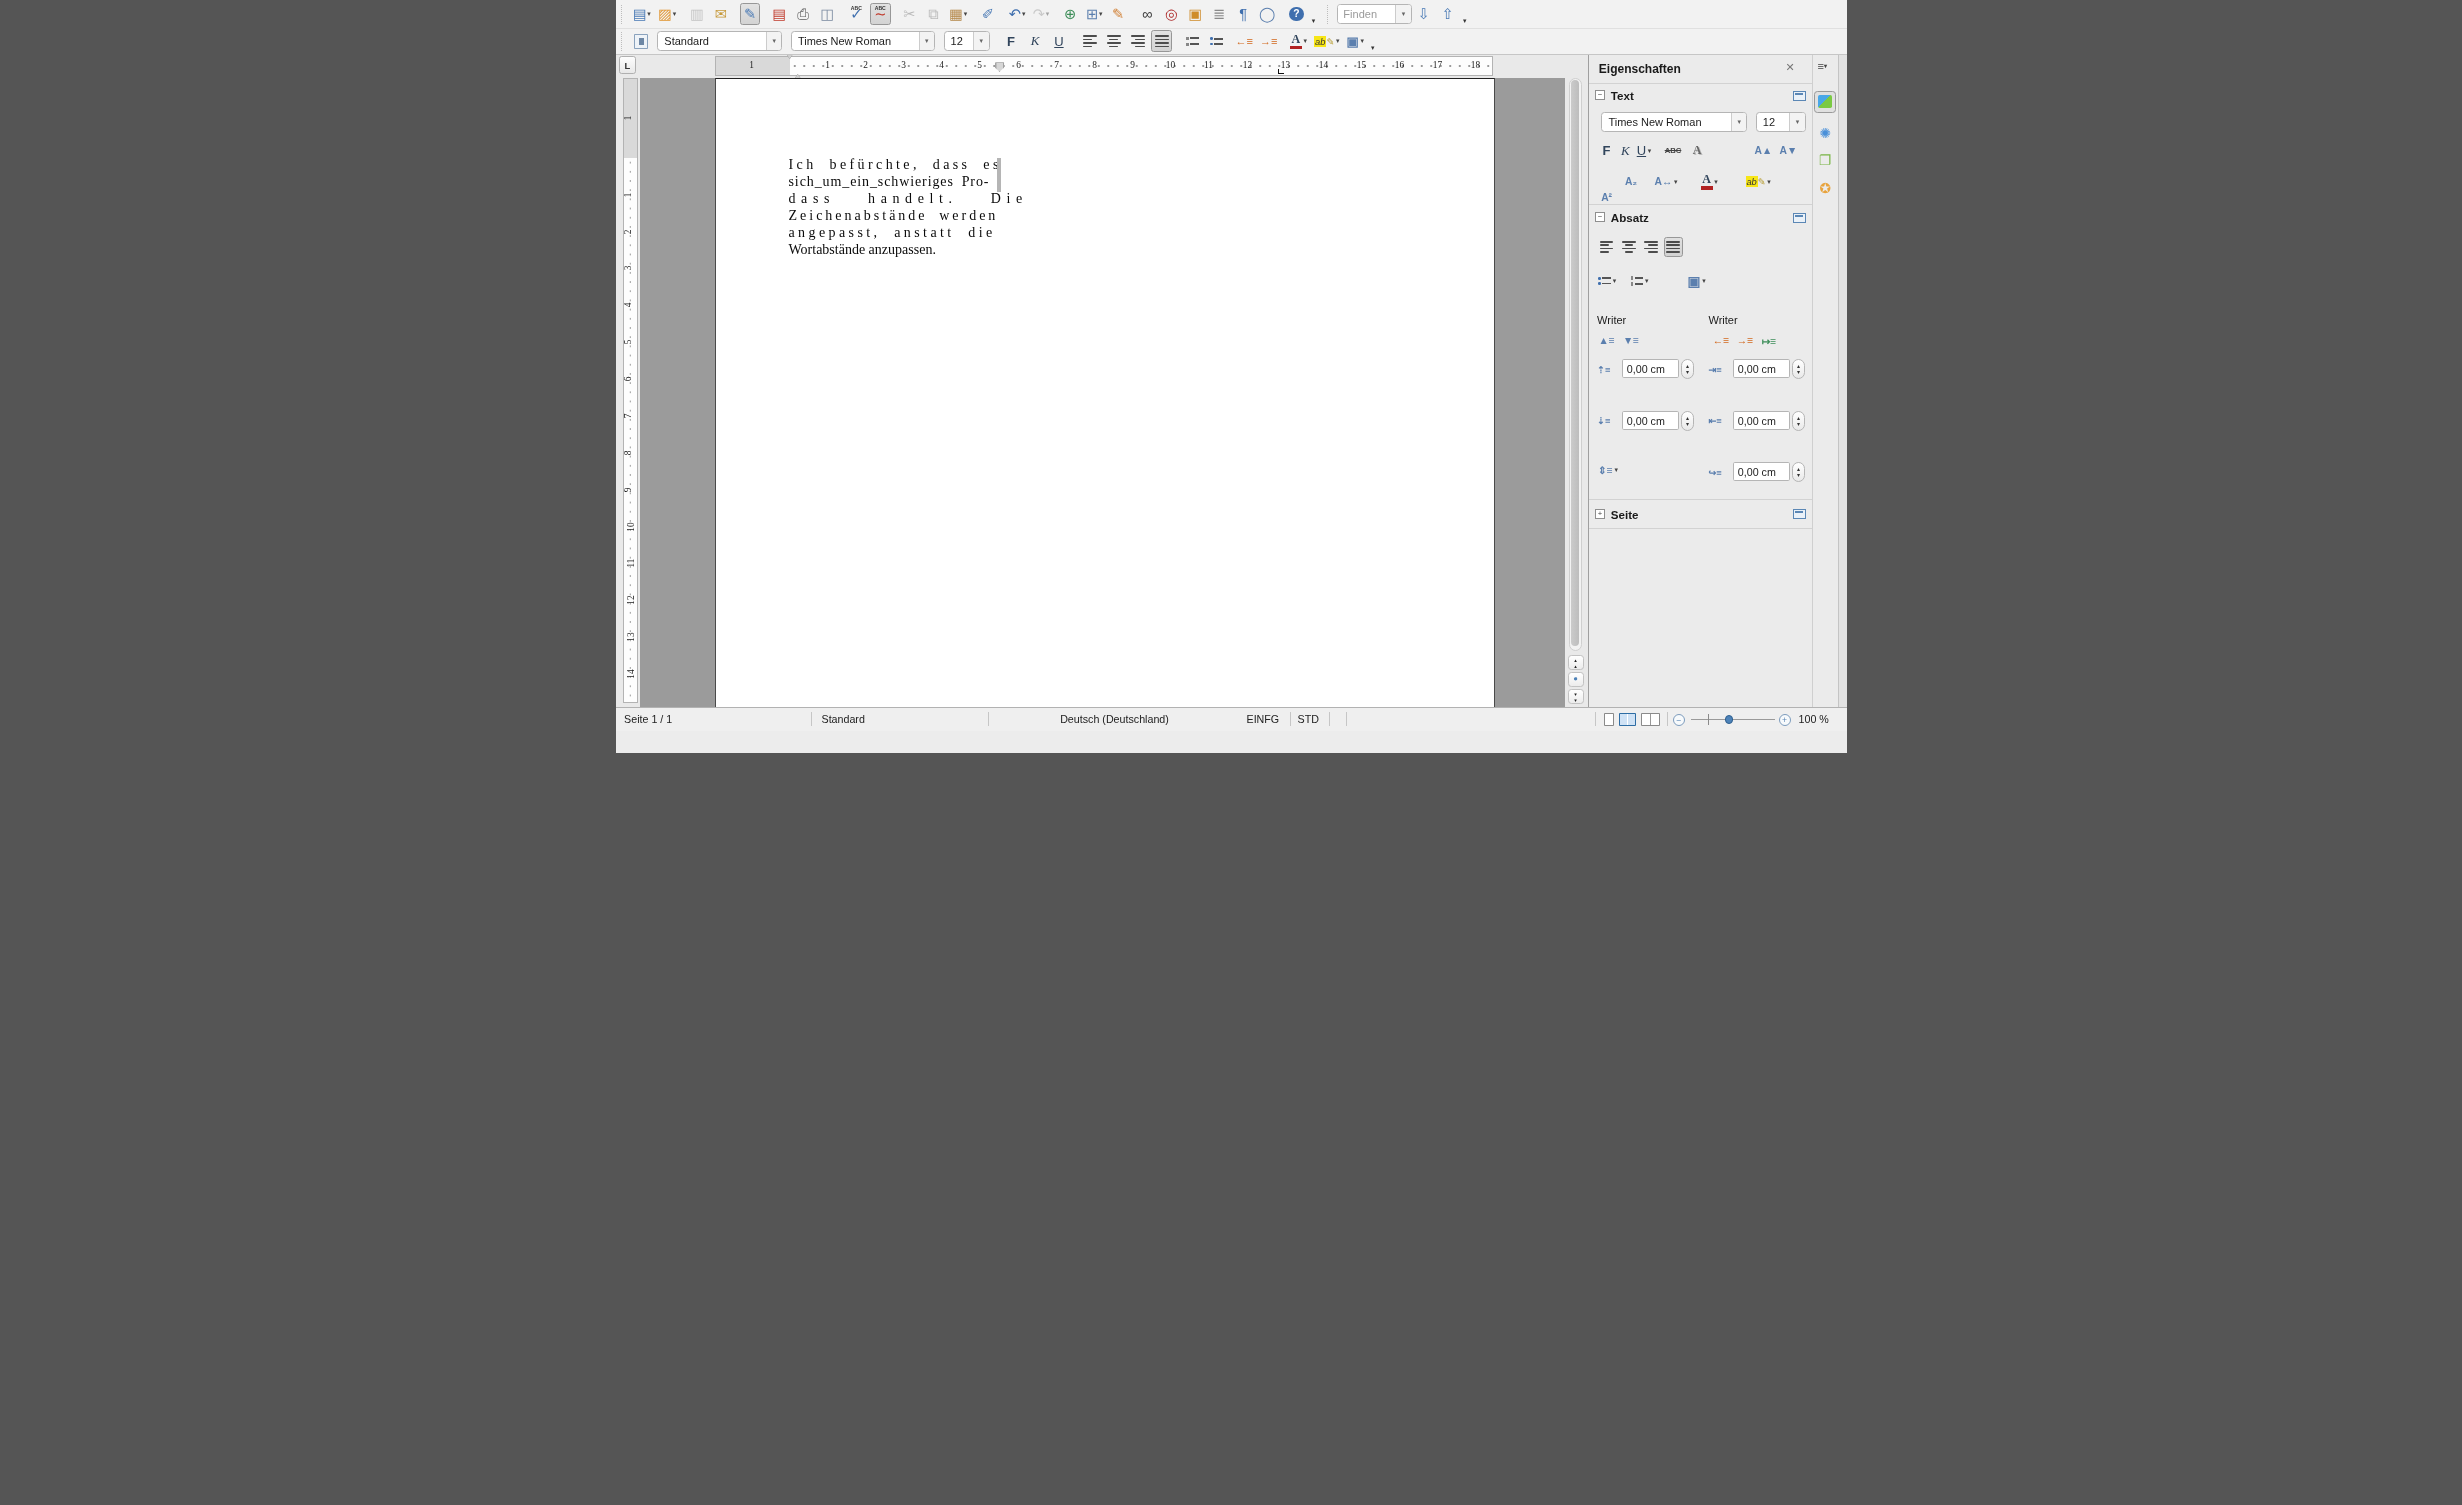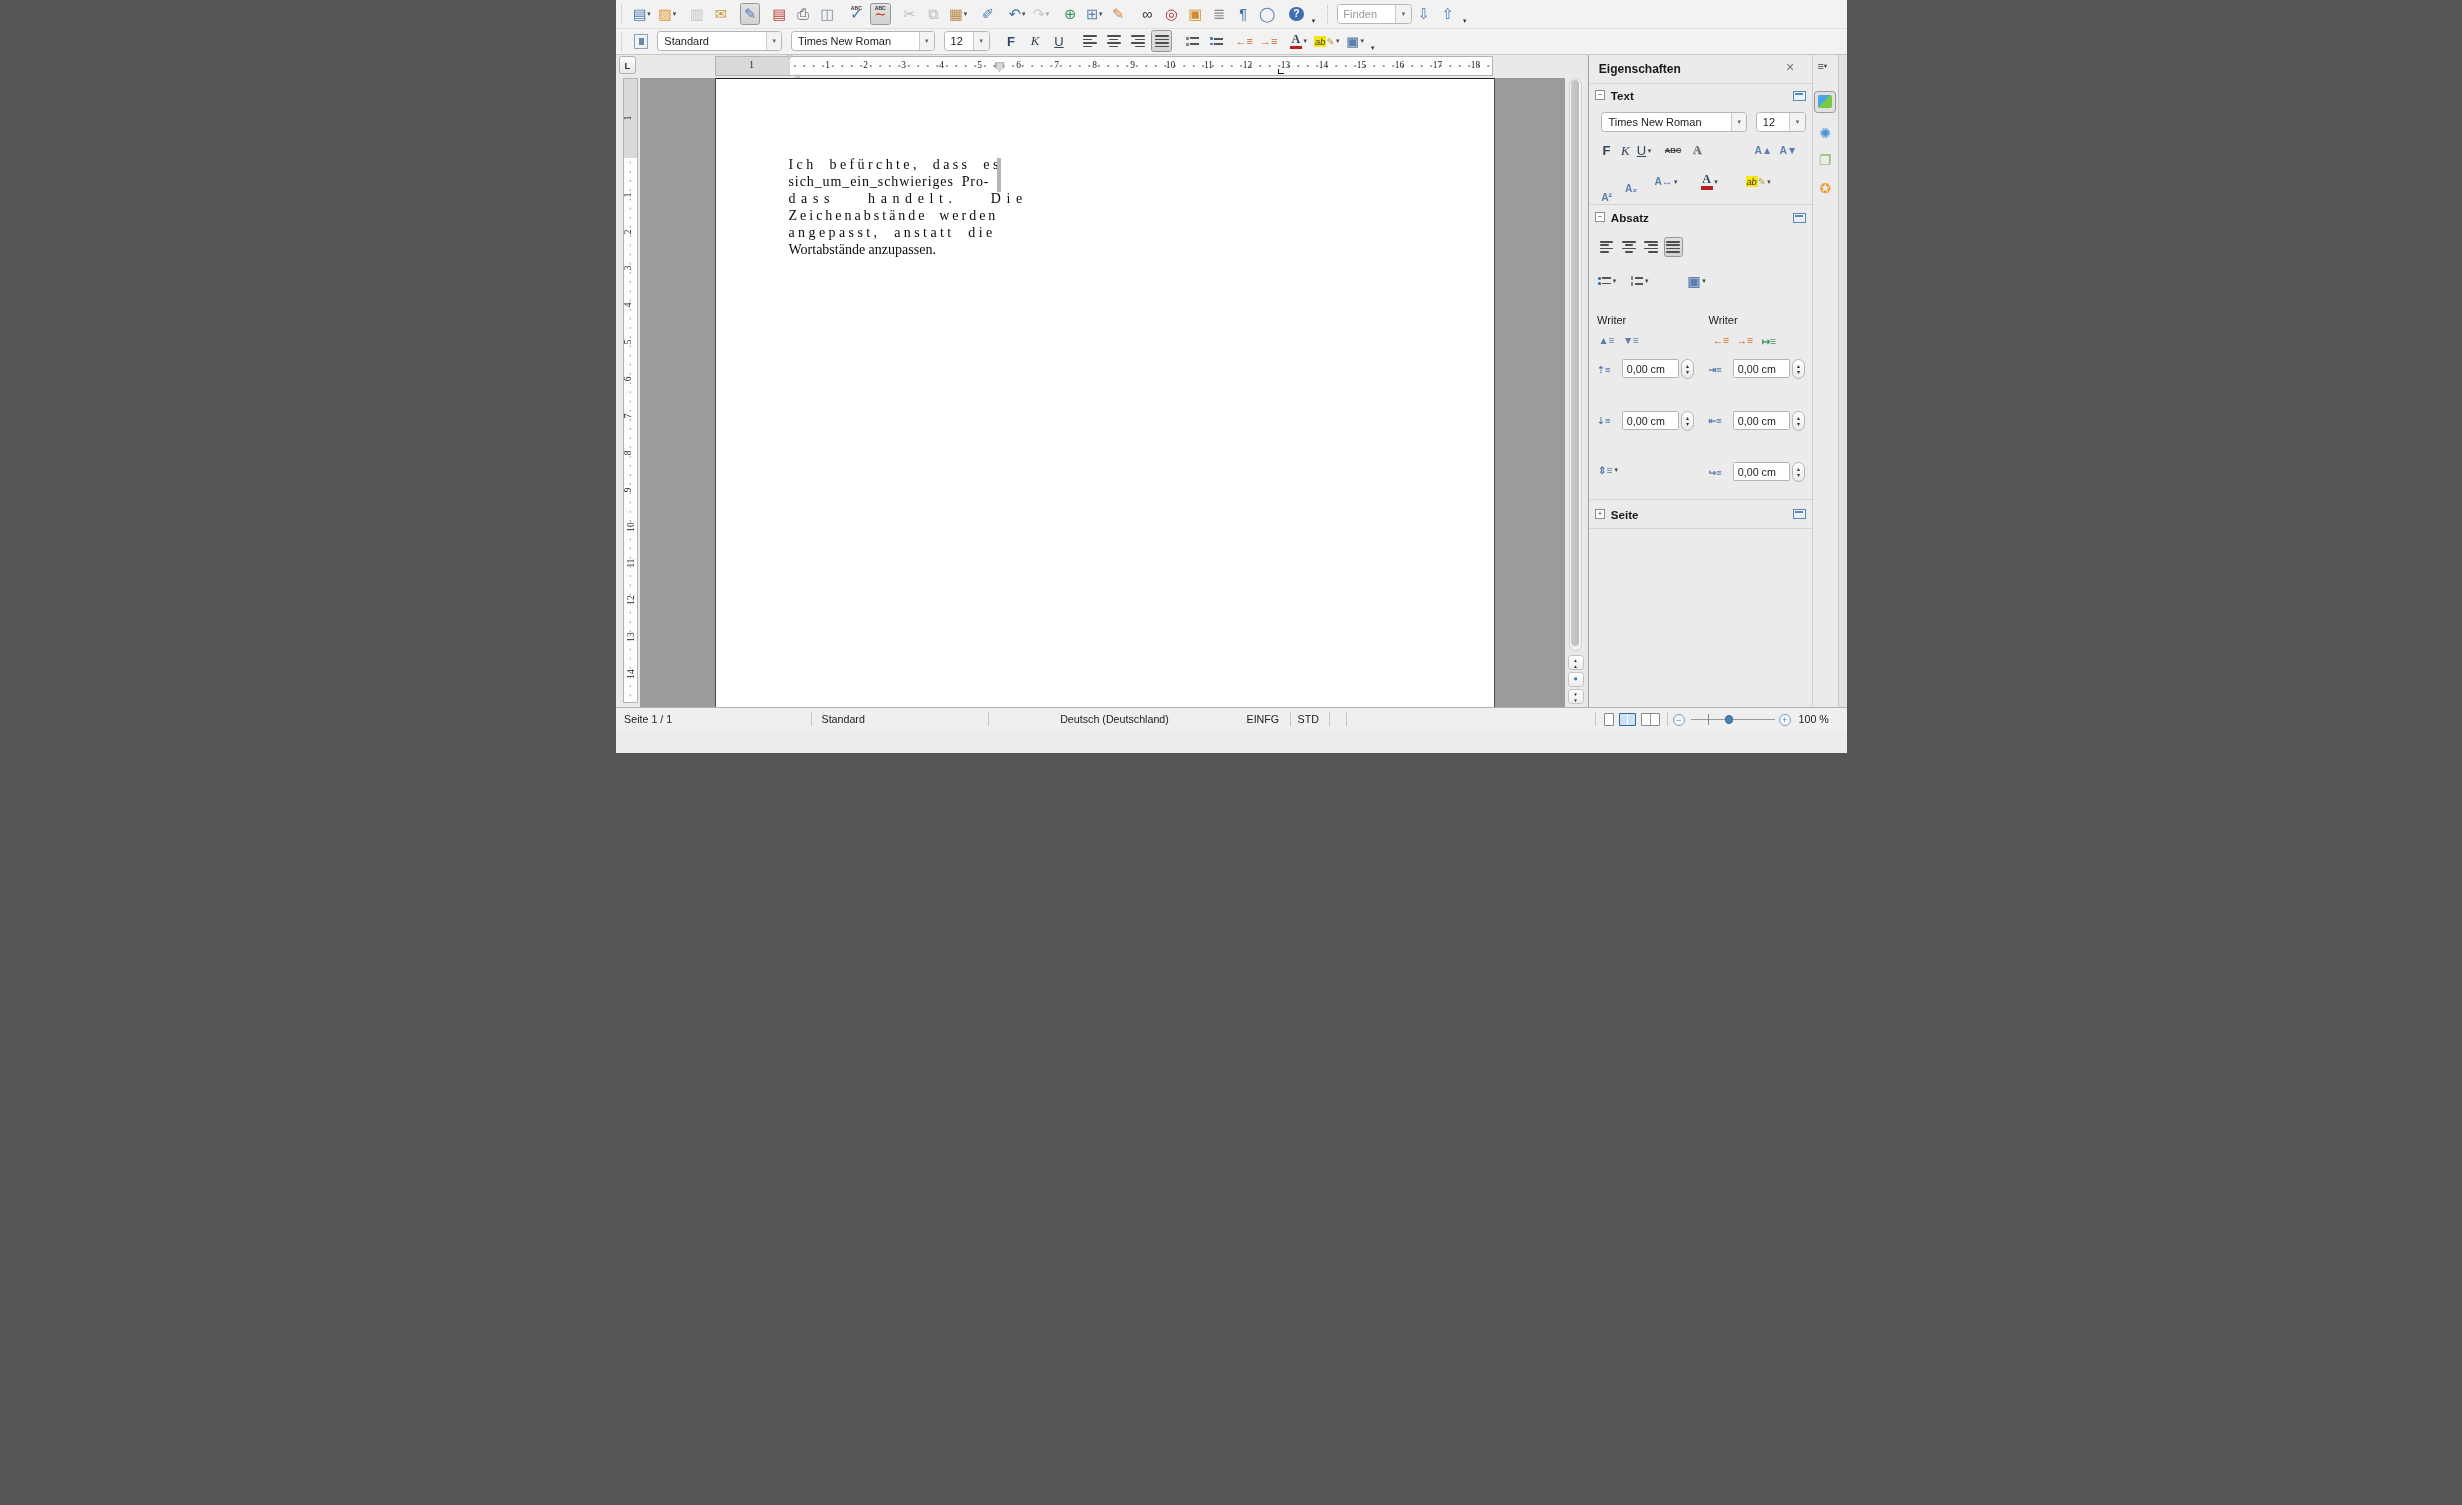--- a/index.html
+++ b/index.html
@@ -474,21 +474,21 @@
         <span class="sbtn" style="left:165px;top:86px">
             <span class="icblue">A▲</span>
           </span>
         <span class="sbtn" style="left:190px;top:86px">
             <span class="icblue">A▼</span>
           </span>
 
         <span class="sbtn" style="left:8.6px;top:133px">
             <span class="icblue">A²</span>
           </span>
-        <span class="sbtn" style="left:33px;top:124px">
+        <span class="sbtn" style="left:33px;top:117px">
             <span class="icblue">A₂</span>
           </span>
         <span class="sbtn" style="left:65px;top:117px">
             <span class="icblue">A↔</span>
             <span class="dd">▾</span>
           </span>
         <span class="sbtn" style="left:111px;top:117px">
             <span class="colA">
               <b>A</b>
               <i style="background:#b22222"></i>

